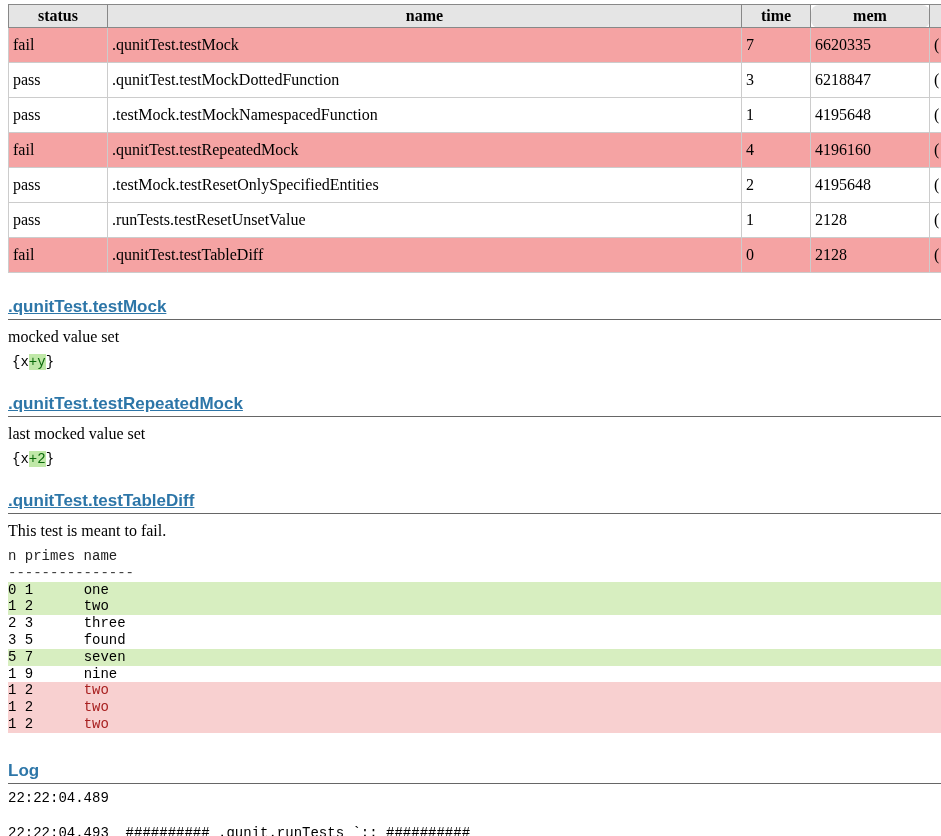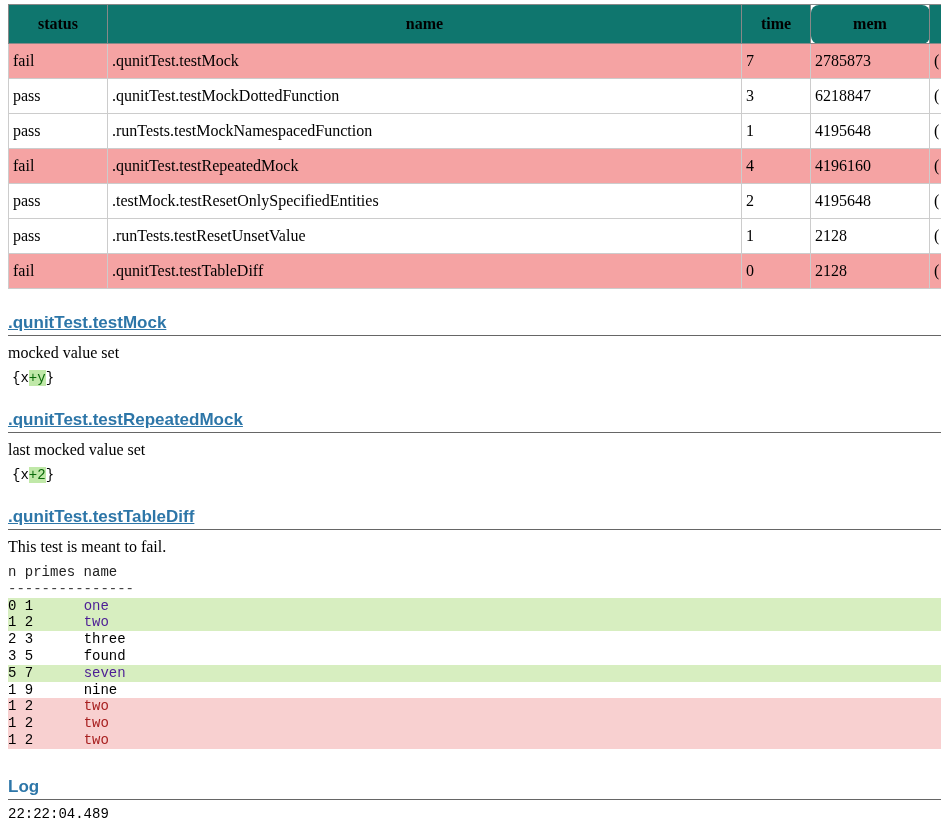--- a/index.html
+++ b/index.html
@@ -13,22 +13,22 @@
   }
   table.results {
     width: 100%;
     border-collapse: collapse;
     font-size: 16px;
   }
   table.results th {
     font-weight: bold;
     text-align: center;
     border: 1px solid #888;
-    padding: 10px 4px;
-    background: #0f766e;
+    padding: 2px 4px;
+    background: #e5e5e5;
     margin-top: 27px;
   }
   table.results td {
     border: 1px solid #ccc;
     padding: 8px 4px;
     background: #fff;
     white-space: nowrap;
   }
   table.results tr.fail td {
     background: #f5a3a3;
@@ -74,21 +74,21 @@
 
   .tabdiff {
     font-family: "Courier New", monospace;
     font-size: 14px;
     line-height: 1.2;
     margin-top: 2px;
   }
   .tabdiff .hdr { color: #222; }
   .tabdiff .row { white-space: pre; }
   .tabdiff .row.add { background: #d7eec0; }
-  .tabdiff .row.add .val { color: #4c1d95; }
+  .tabdiff .row.add .val { color: #000000; }
   .tabdiff .row.del { background: #f8d0d0; }
   .tabdiff .row.del .val { color: #a82020; }
   .tabdiff .rule { color: #444; }
 
   pre.log {
     font-family: "Courier New", monospace;
     font-size: 14px;
     line-height: 1.25;
     margin: 4px 0 0 0;
     white-space: pre;
@@ -105,33 +105,33 @@
       <th class="col-time">time</th>
       <th class="col-mem">mem</th>
       <th class="col-extra"></th>
     </tr>
   </thead>
   <tbody id="results-body">
       <tr class="fail">
         <td>fail</td>
         <td>.qunitTest.testMock</td>
         <td>7</td>
-        <td>2785873</td>
+        <td>6620335</td>
         <td>(</td>
       </tr>
       <tr>
         <td>pass</td>
         <td>.qunitTest.testMockDottedFunction</td>
         <td>3</td>
         <td>6218847</td>
         <td>(</td>
       </tr>
       <tr>
         <td>pass</td>
-        <td>.runTests.testMockNamespacedFunction</td>
+        <td>.testMock.testMockNamespacedFunction</td>
         <td>1</td>
         <td>4195648</td>
         <td>(</td>
       </tr>
       <tr class="fail">
         <td>fail</td>
         <td>.qunitTest.testRepeatedMock</td>
         <td>4</td>
         <td>4196160</td>
         <td>(</td>

